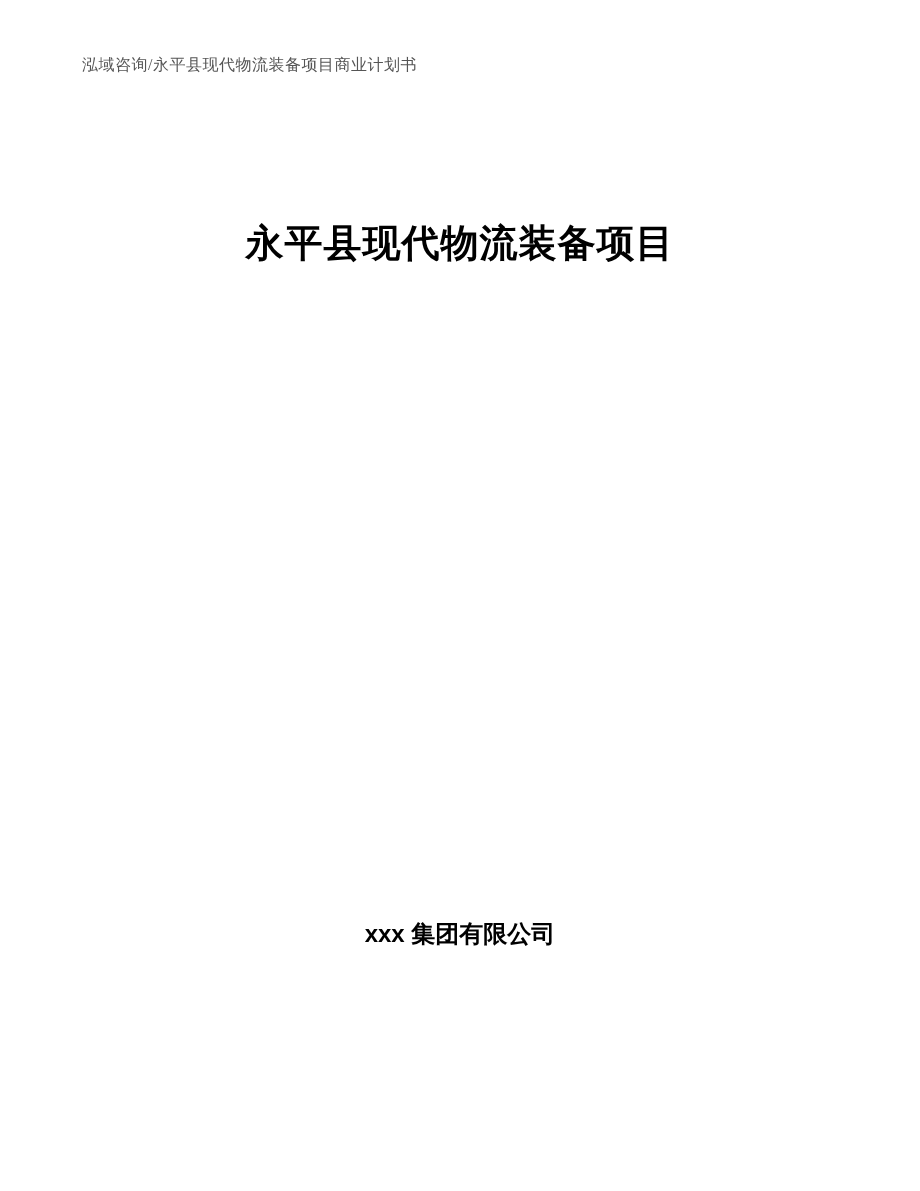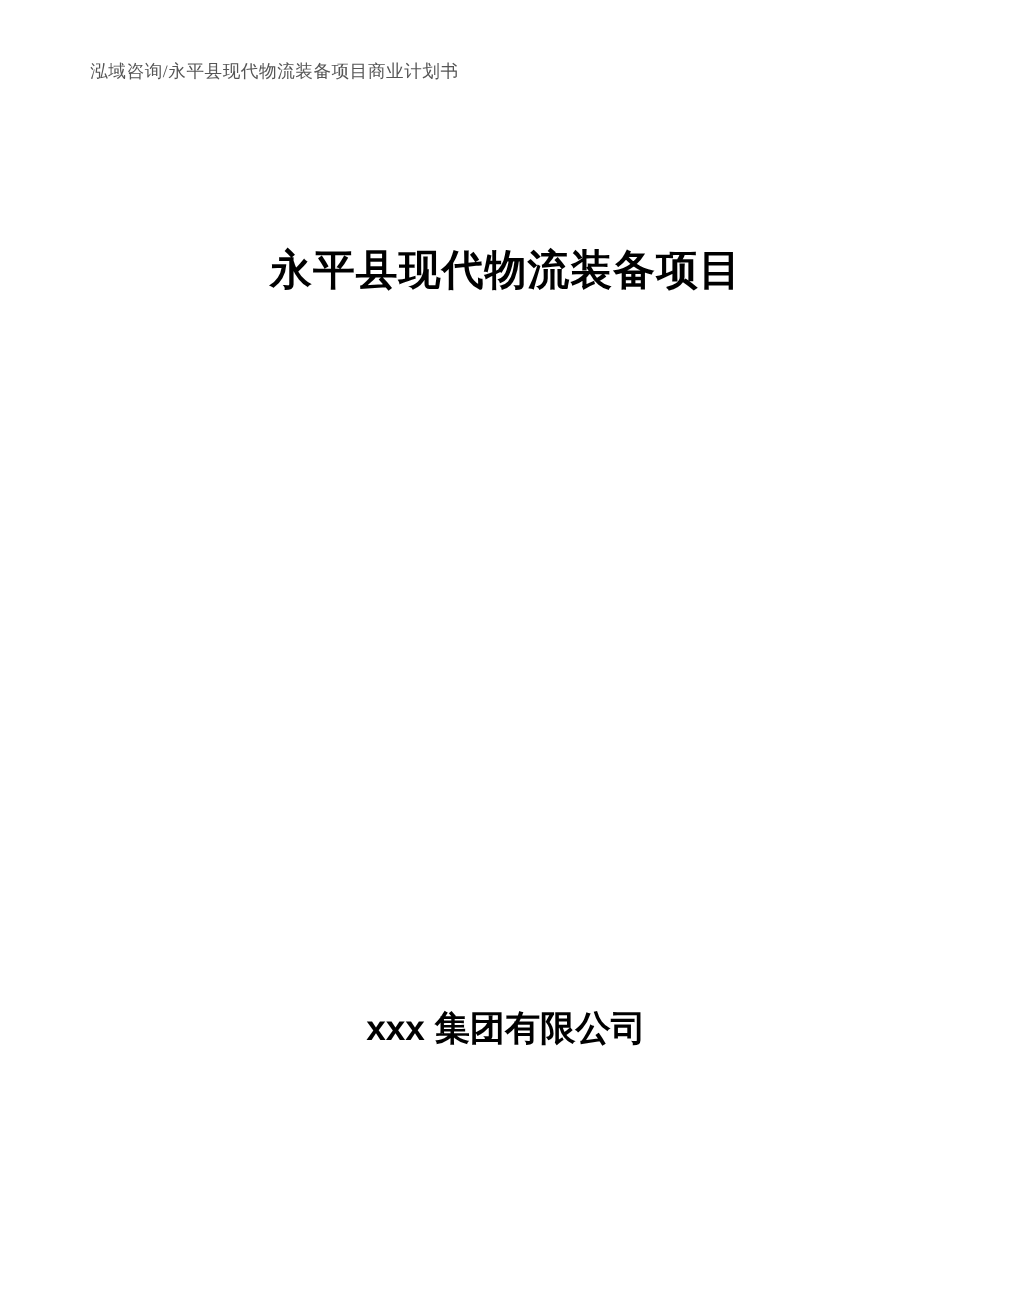--- a/index.html
+++ b/index.html
@@ -25,36 +25,36 @@
     letter-spacing: 0.5px;
     color: var(--header-color, #555555);
     white-space: nowrap;
   }
   .title-block {
     position: absolute;
     top: 208px;
     left: 0;
     width: 100%;
     text-align: center;
-    font-family: Liberation Serif, serif;
+    font-family: Liberation Mono, monospace;
     font-weight: 700;
     font-size: 38px;
     line-height: 76px;
     letter-spacing: 1px;
     color: var(--title-color, #000000);
   }
   .company-name {
     position: absolute;
     top: 920px;
     left: 0;
     width: 100%;
     text-align: center;
     font-family: "Liberation Sans", sans-serif;
     font-weight: 700;
-    font-size: 32px;
+    font-size: 24px;
     line-height: 28px;
     color: var(--company-color, #000000);
     white-space: nowrap;
   }
 </style>
 </head>
 <body>
 
 <div class="page" style="--page-bg: #ffffff; --header-color: #555555; --title-color: #000000; --company-color: #000000;">
 

